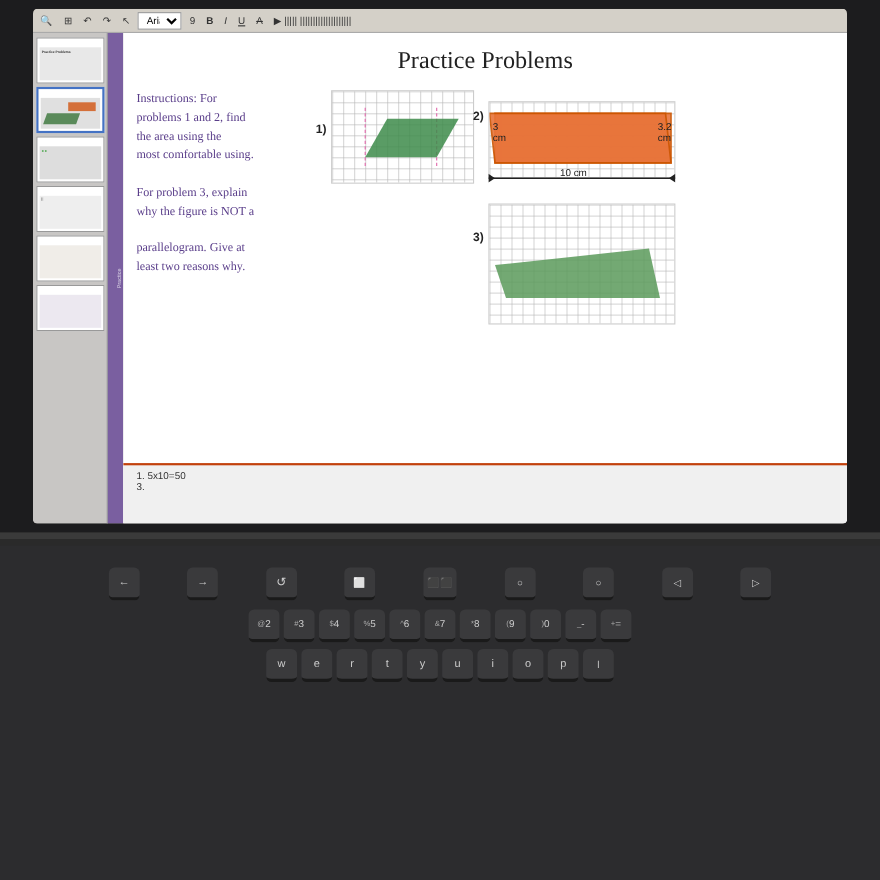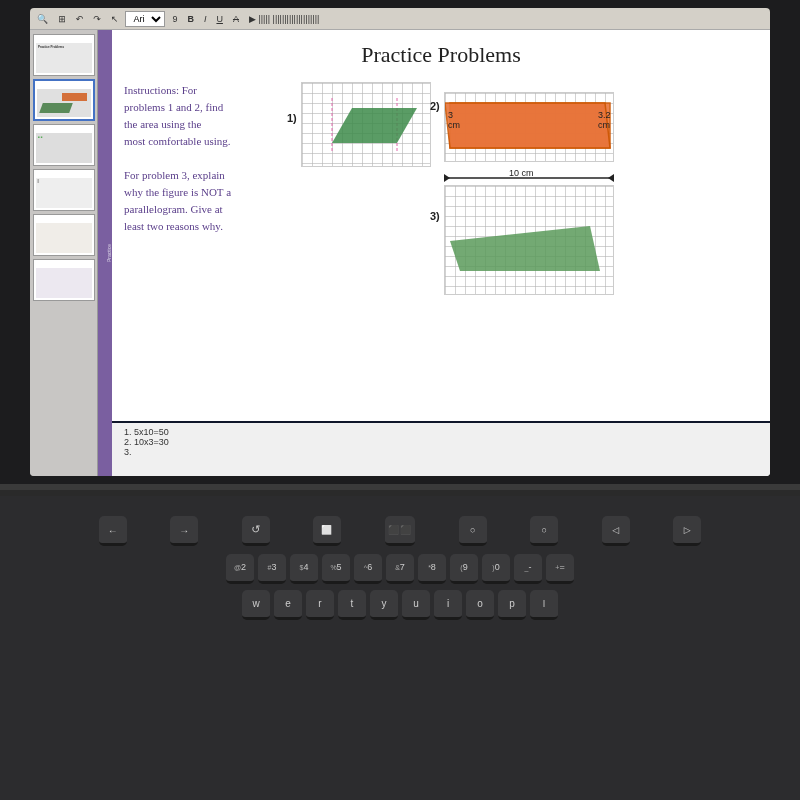--- a/index.html
+++ b/index.html
@@ -313,21 +313,21 @@
 
           <div class="instructions-box">
             <span style="font-size:11px;color:#5a3e8a;line-height:1.55;display:block;font-family:Liberation Serif, serif;">
               <span style="display:block;">Instructions: For</span>
               <span style="display:block;">problems 1 and 2, find</span>
               <span style="display:block;">the area using the</span>
               <span style="display:block;">most comfortable using.</span>
               <br>
               <span style="display:block;">For problem 3, explain</span>
               <span style="display:block;">why the figure is NOT a</span>
-              <span style="display:block;">parallelogram. Give at</span>
+              <span style="display:block;margin-top:16px;">parallelogram. Give at</span>
               <span style="display:block;">least two reasons why.</span>
             </span>
           </div>
 
           <div style="position:absolute;top:52px;left:175px;">
             <span class="problem-label" style="position:absolute;top:30px;left:0;font-size:11px;font-weight:bold;color:#222;z-index:2;">1)</span>
             <div class="grid-bg" style="position:absolute;top:0;left:14px;width:130px;height:85px;">
 
               <svg width="130" height="85" style="position:absolute;top:0;left:0;">
 
@@ -346,43 +346,42 @@
               <svg width="170" height="70" style="position:absolute;top:0;left:0;">
                 <polygon points="5,55 165,55 165,10 5,10" fill="#e8743a" stroke="#cc5500" stroke-width="1.5" opacity="0.9"></polygon>
 
                 <polygon points="5,55 165,55 160,10 0,10" fill="#e8743a" stroke="#cc5500" stroke-width="1.5" opacity="0.9"></polygon>
               </svg>
             </div>
 
             <span style="position:absolute;top:28px;left:18px;font-size:9px;color:#222;">3 cm</span>
             <span style="position:absolute;top:28px;left:168px;font-size:9px;color:#222;">3.2 cm</span>
 
-            <div style="position:absolute;top:88px;left:14px;width:170px;">
+            <div style="position:absolute;top:72px;left:14px;width:170px;">
               <svg width="170" height="16">
                 <line x1="0" y1="8" x2="170" y2="8" stroke="#222" stroke-width="1.5"></line>
                 <polygon points="0,4 0,12 6,8" fill="#222"></polygon>
                 <polygon points="170,4 170,12 164,8" fill="#222"></polygon>
               </svg>
               <span style="position:absolute;top:-2px;left:65px;font-size:9px;color:#222;">10 cm</span>
             </div>
           </div>
 
           <div style="position:absolute;top:155px;left:318px;">
             <span class="problem-label" style="position:absolute;top:25px;left:0;font-size:11px;font-weight:bold;color:#222;z-index:2;">3)</span>
             <div class="grid-bg" style="position:absolute;top:0;left:14px;width:170px;height:110px;">
 
               <svg width="170" height="110" style="position:absolute;top:0;left:0;">
                 <polygon points="15,85 155,85 145,40 5,55" fill="#5a9a5a" opacity="0.85"></polygon>
               </svg>
             </div>
           </div>
 
-          <div style="position:absolute;bottom:0;left:0;right:0;height:55px;background:#f0f0f0;border-top:2px solid #0f172a;padding:4px 12px;">
+          <div style="position:absolute;bottom:0;left:0;right:0;height:55px;background:#f0f0f0;border-top:2px solid #c2410c;padding:4px 12px;">
             <div style="font-size:9px;color:#333;">1. 5x10=50</div>
-            <div style="font-size:9px;color:#333;">2. 10x3=30</div>
             <div style="font-size:9px;color:#333;">3.</div>
           </div>
 
         </div>
 
       </div>
 
     </div>
   </div>
 

